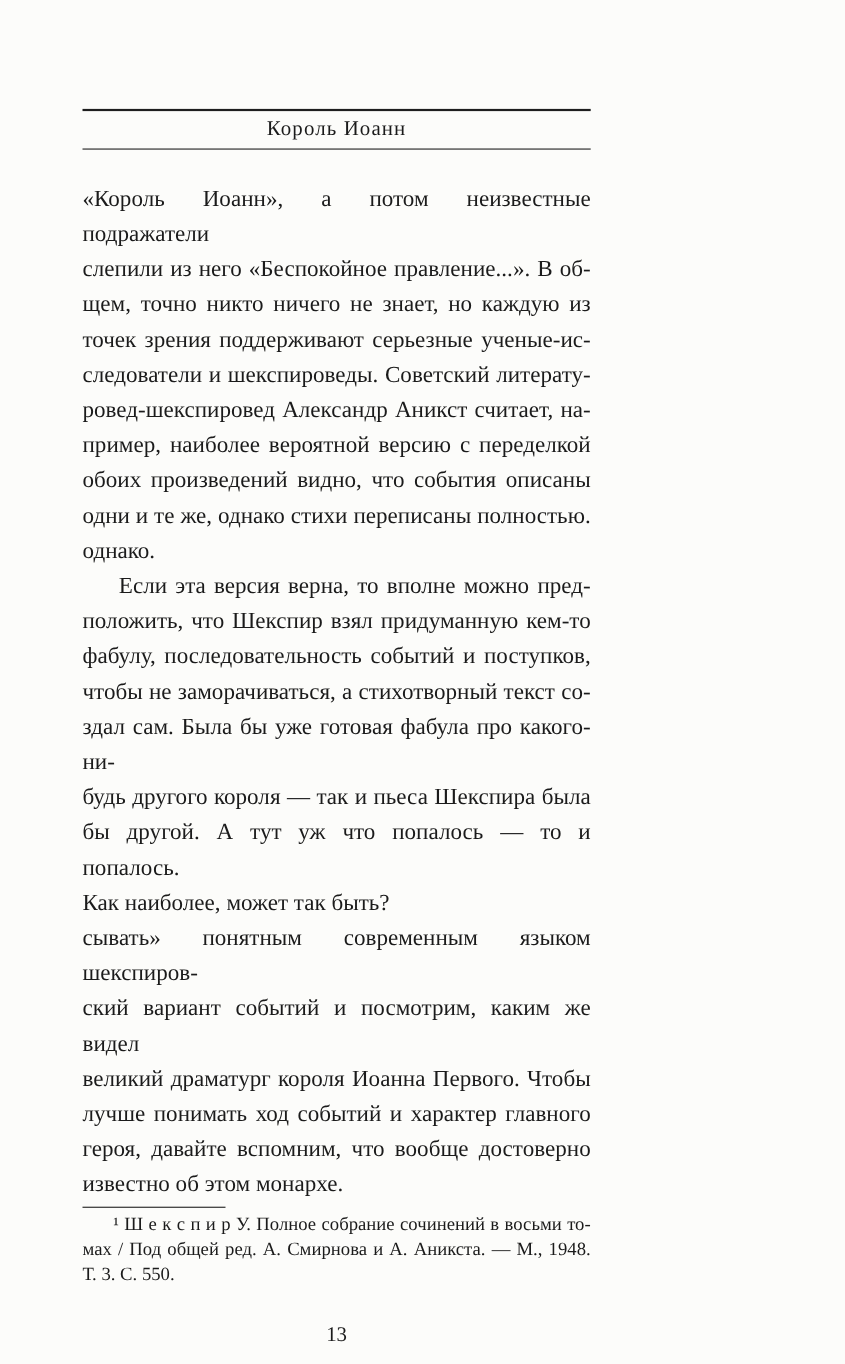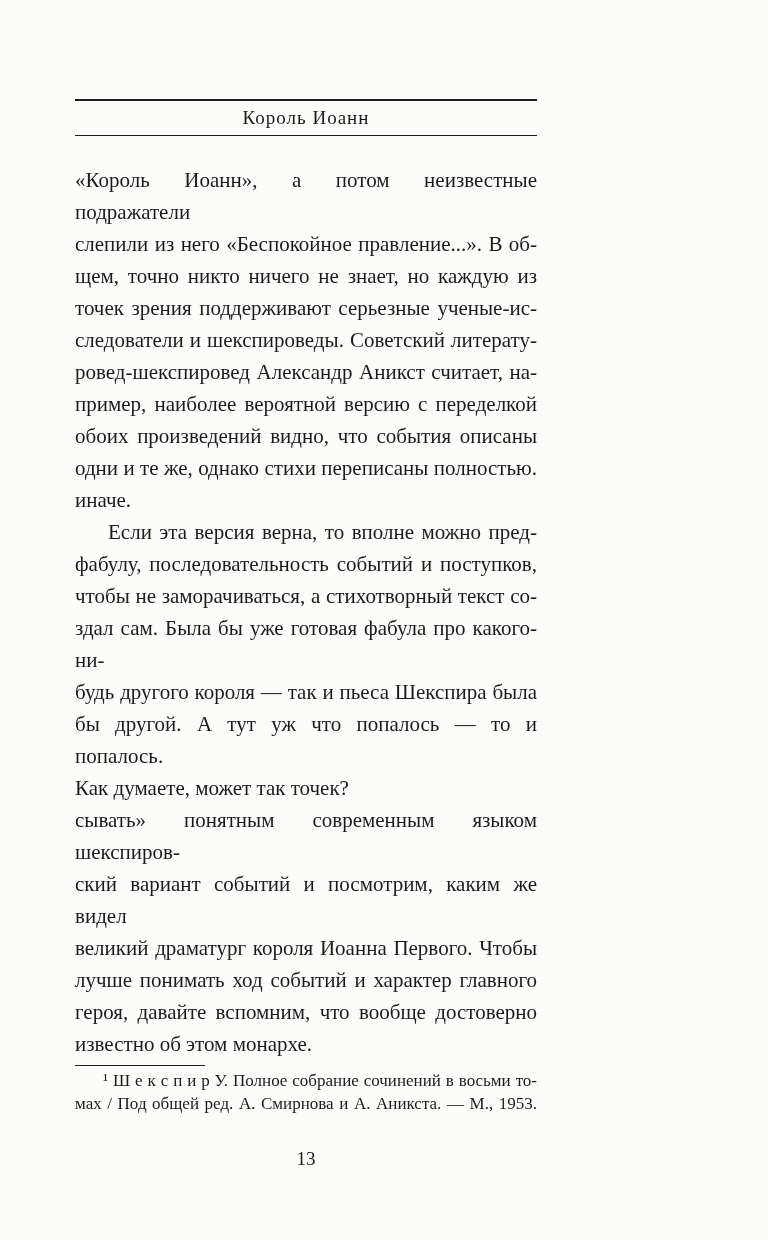--- a/index.html
+++ b/index.html
@@ -72,42 +72,44 @@
       <div class="paragraph">
         <div class="line">«Король Иоанн», а потом неизвестные подражатели</div>
         <div class="line">слепили из него «Беспокойное правление...». В об-</div>
         <div class="line">щем, точно никто ничего не знает, но каждую из</div>
         <div class="line">точек зрения поддерживают серьезные ученые-ис-</div>
         <div class="line">следователи и шекспироведы. Советский литерату-</div>
         <div class="line">ровед-шекспировед Александр Аникст считает, на-</div>
         <div class="line">пример, наиболее вероятной версию с переделкой</div>
         <div class="line">обоих произведений видно, что события описаны</div>
         <div class="line">одни и те же, однако стихи переписаны полностью.</div>
-        <div class="line last">иначе.</div>
+        <div class="line last">однако.</div>
       </div>
       <div class="paragraph">
         <div class="line indent">Если эта версия верна, то вполне можно пред-</div>
+        <div class="line">положить, что Шекспир взял придуманную кем-то</div>
         <div class="line">фабулу, последовательность событий и поступков,</div>
         <div class="line">чтобы не заморачиваться, а стихотворный текст со-</div>
         <div class="line">здал сам. Была бы уже готовая фабула про какого-ни-</div>
         <div class="line">будь другого короля — так и пьеса Шекспира была</div>
         <div class="line">бы другой. А тут уж что попалось — то и попалось.</div>
-        <div class="line last">Как думаете, может так точек?</div>
+        <div class="line last">Как наиболее, может так быть?</div>
       </div>
       <div class="paragraph">
         <div class="line">сывать» понятным современным языком шекспиров-</div>
         <div class="line">ский вариант событий и посмотрим, каким же видел</div>
         <div class="line">великий драматург короля Иоанна Первого. Чтобы</div>
         <div class="line">лучше понимать ход событий и характер главного</div>
         <div class="line">героя, давайте вспомним, что вообще достоверно</div>
         <div class="line last">известно об этом монархе.</div>
       </div>
     </div>
 
   <div class="footnote-rule"></div>
 
   <div class="footnote">
       <div class="line indent">¹ Ш е к с п и р  У. Полное собрание сочинений в восьми то-</div>
-      <div class="line">мах / Под общей ред. А. Смирнова и А. Аникста. — М., 1953.</div>
+      <div class="line">мах / Под общей ред. А. Смирнова и А. Аникста. — М., 1948.</div>
+      <div class="line last">Т. 3. С. 550.</div>
     </div>
 
   <div class="page-number">13</div>
 </div>
 
 </body></html>

